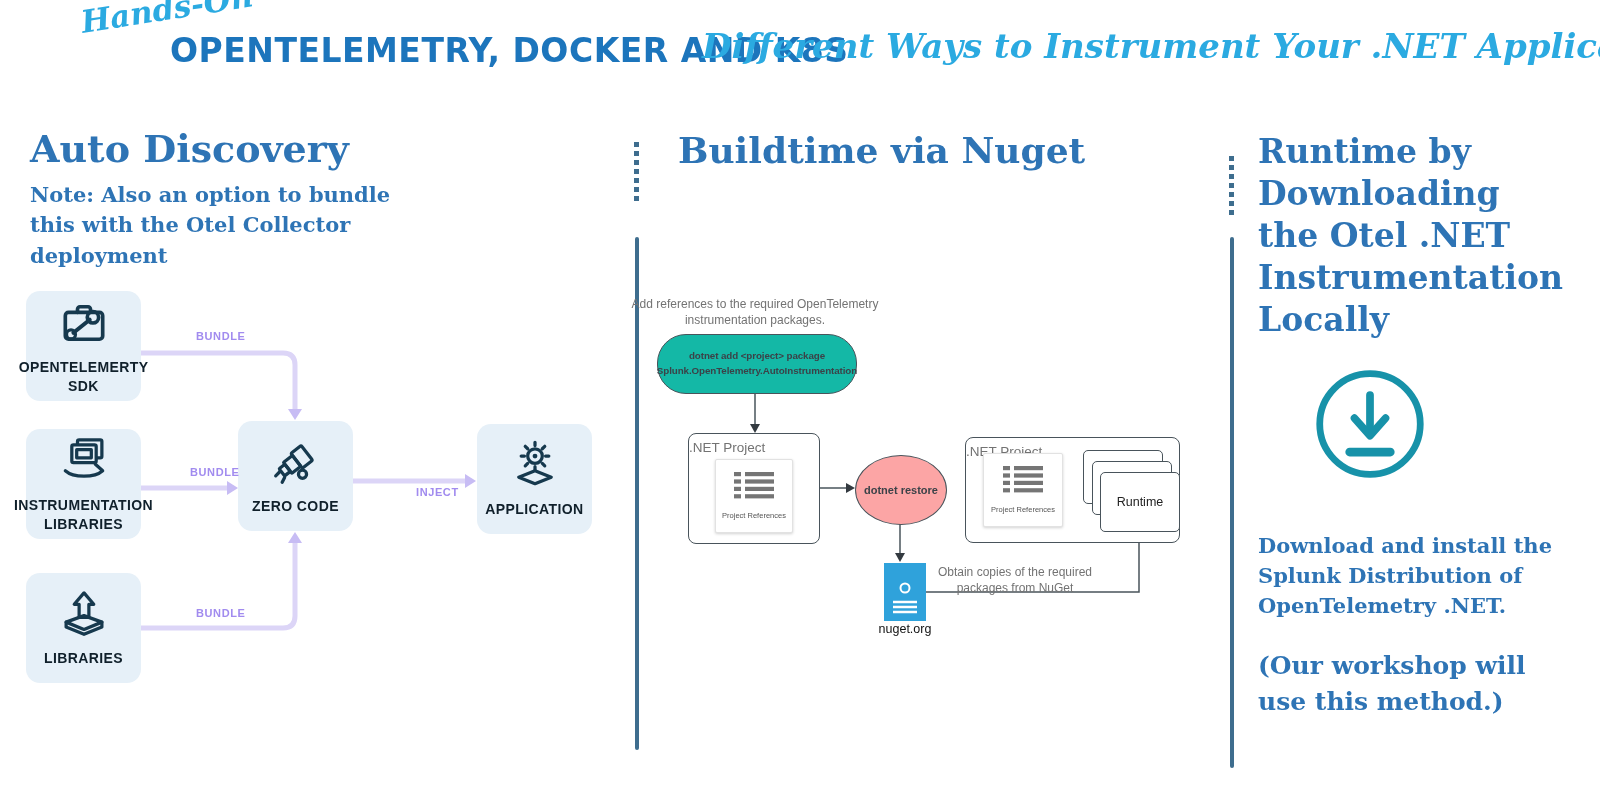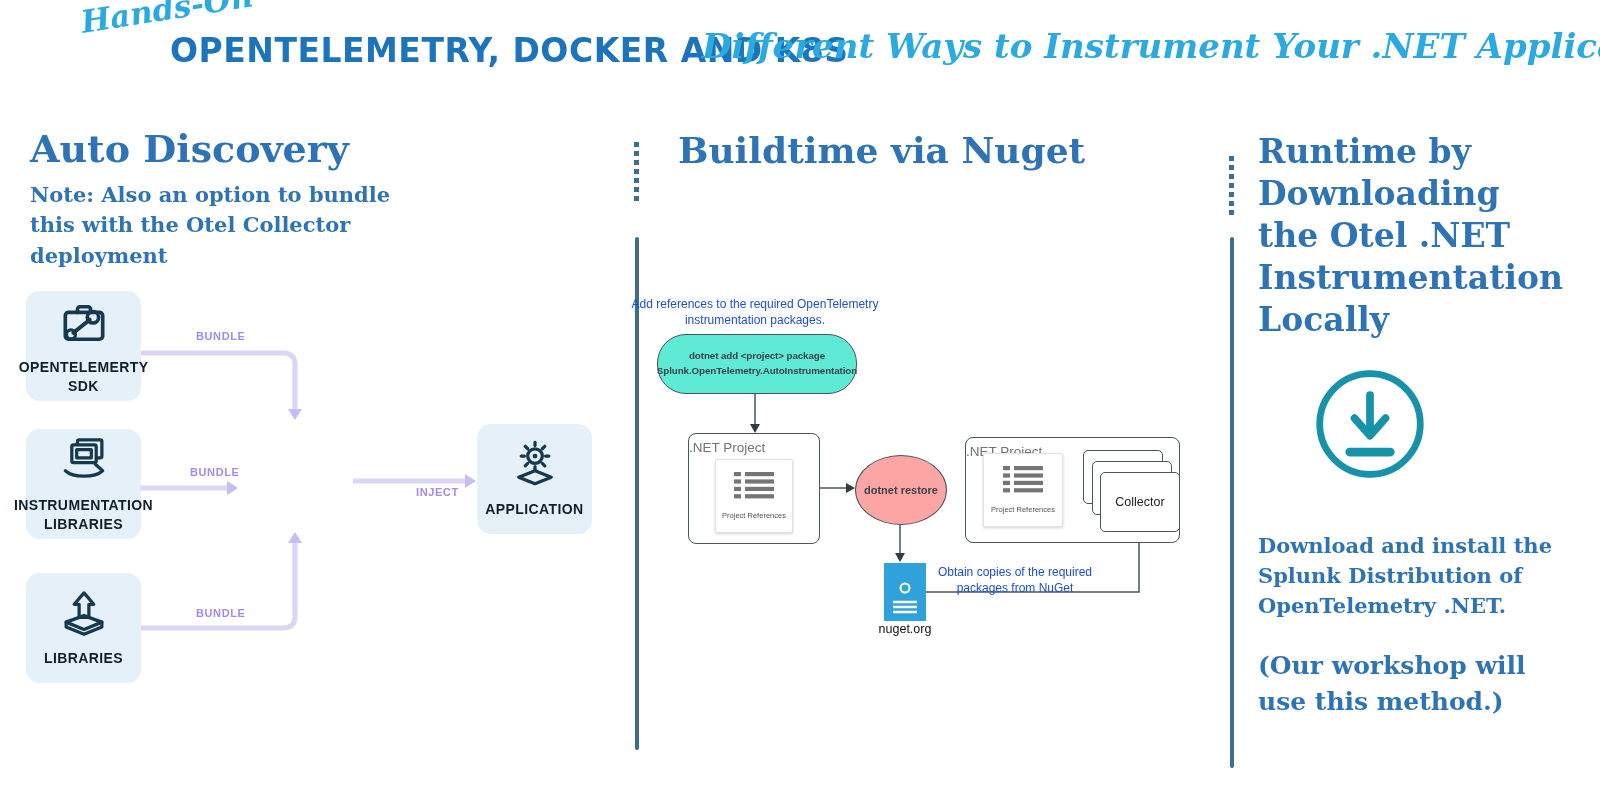--- a/index.html
+++ b/index.html
@@ -42,25 +42,25 @@
                   text-align:center;line-height:1.35;}
   .flow-node svg{display:block;}
   .n-sdk{left:26px;top:291px;}
   .n-lib{left:26px;top:429px;}
   .n-exp{left:26px;top:573px;}
   .n-zero{left:238px;top:421px;}
   .n-app{left:477px;top:424px;}
   .edge-lbl{position:absolute;font-size:11px;font-weight:700;color:#A18BEF;letter-spacing:.6px;padding-left:28px;}
 
   
-  .fc-text{position:absolute;font-size:12px;color:#1d4ed8;text-align:center;line-height:1.35;}
+  .fc-text{position:absolute;font-size:12px;color:#737373;text-align:center;line-height:1.35;}
   .intro{left:630px;top:296px;width:250px;}
   .obtain{left:925px;top:564px;width:180px;}
   .stadium{position:absolute;left:657px;top:334px;width:198px;height:58px;border:1.5px solid #49545B;
-           border-radius:29px;background:#5eead4;display:flex;flex-direction:column;align-items:center;
+           border-radius:29px;background:#14b8a6;display:flex;flex-direction:column;align-items:center;
            justify-content:center;}
   .stadium .cmd{font-size:9.8px;font-weight:700;color:#3b4248;letter-spacing:-.1px;line-height:1.5;}
   .proj-box{position:absolute;background:#fff;border:1.5px solid #49545B;border-radius:8px;}
   .pb-left{left:688px;top:433px;width:130px;height:109px;}
   .pb-right{left:965px;top:437px;width:213px;height:104px;}
   .proj-title{position:absolute;top:6px;left:0;right:0;font-size:13.5px;color:#737373;}
   .ref-card{position:absolute;background:#fff;border:1px solid #e2e2e2;border-radius:2px;
             box-shadow:0 1px 3px rgba(0,0,0,.18);display:flex;flex-direction:column;
             align-items:center;justify-content:center;gap:8px;}
   .rc-left{left:715px;top:459px;width:76px;height:72px;}
@@ -157,20 +157,34 @@
     <span>
       <svg width="52" height="52" viewBox="0 0 64 64" fill="none" stroke="#16394E" stroke-width="4" stroke-linejoin="round" stroke-linecap="round">
         <path d="M32 6 L20 20 h6 v16 h12 V20 h6 Z"></path>
         <path d="M10 42 l22 -8 22 8 -22 9 Z"></path>
         <path d="M10 42 v6 l22 9 22 -9 v-6"></path>
       </svg>
     </span>
     <span class="lbl">LIBRARIES</span>
   </div>
 
+  <div class="flow-node n-zero">
+    <span>
+      <svg width="52" height="52" viewBox="0 0 64 64" fill="none" stroke="#16394E" stroke-width="4" stroke-linejoin="round" stroke-linecap="round">
+        <g transform="rotate(-38 32 28)">
+          <rect x="8" y="25" width="9" height="11" rx="1"></rect>
+          <rect x="17" y="22" width="14" height="17" rx="1"></rect>
+          <rect x="31" y="19" width="16" height="23" rx="2"></rect>
+        </g>
+        <circle cx="40" cy="47" r="5"></circle>
+        <path d="M12 44 l-5 5 M18 51 l-3 6"></path>
+      </svg>
+    </span>
+    <span class="lbl">ZERO CODE</span>
+  </div>
 
   <div class="flow-node n-app">
     <span>
       <svg width="52" height="52" viewBox="0 0 64 64" fill="none" stroke="#16394E" stroke-width="4" stroke-linejoin="round" stroke-linecap="round">
         <circle cx="32" cy="21" r="9"></circle>
         <circle cx="32" cy="21" r="3" fill="#16394E" stroke="none"></circle>
         <path d="M32 8 v-4 M32 34 v4 M19 21 h-4 M45 21 h4 M23 12 l-3 -3 M41 12 l3 -3 M23 30 l-3 3 M41 30 l3 3"></path>
         <path d="M12 47 l20 -8 20 8 -20 8 Z"></path>
       </svg>
     </span>
@@ -245,21 +259,21 @@
           <rect x="11" y="14.8" width="29" height="4.2"></rect>
         <rect x="0" y="22.2" width="7" height="4.2"></rect>
           <rect x="11" y="22.2" width="29" height="4.2"></rect>
       </svg>
     </span>
     <span class="rc-lbl">Project References</span>
   </div>
   <div class="pkg-card pkg-back"></div>
   <div class="pkg-card pkg-mid"></div>
   <div class="pkg-card pkg-front">
-    <span>Collector</span>
+    <span>Runtime</span>
   </div>
 
   <div class="serif h-runtime">Runtime by Downloading the Otel .NET Instrumentation Locally</div>
 
   <div class="dl-icon">
     <svg width="116" height="116" viewBox="0 0 120 120" fill="none" stroke="#1792A9" stroke-linecap="round" stroke-linejoin="round">
       <circle cx="60" cy="60" r="52" stroke-width="7"></circle>
       <path d="M60 30 V66" stroke-width="8"></path>
       <path d="M44 54 L60 72 L76 54" stroke-width="8"></path>
       <path d="M39 89 H81" stroke-width="9"></path>

